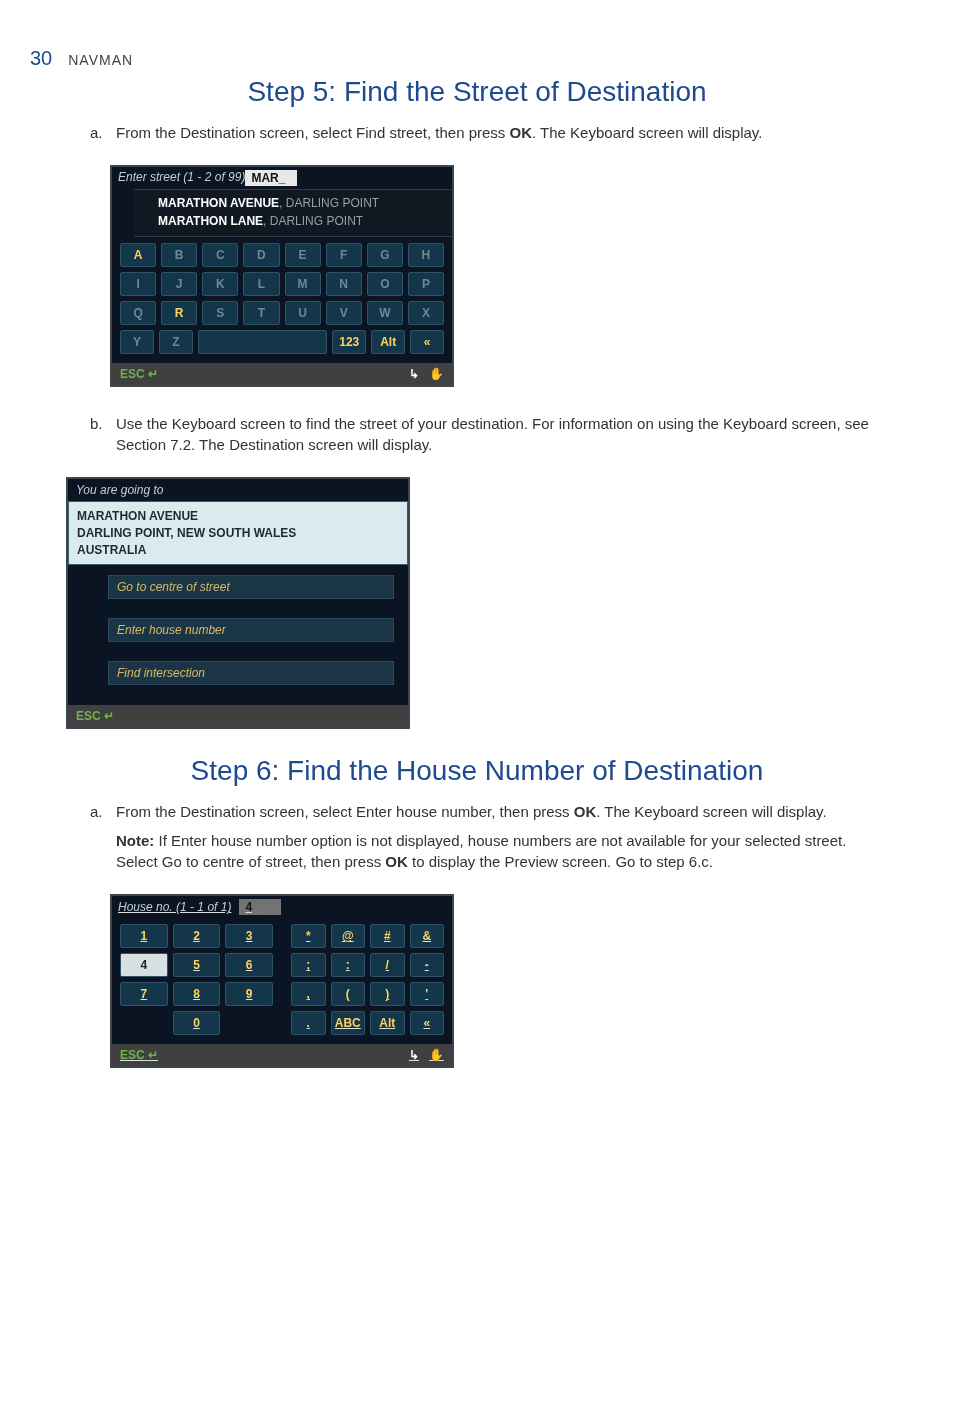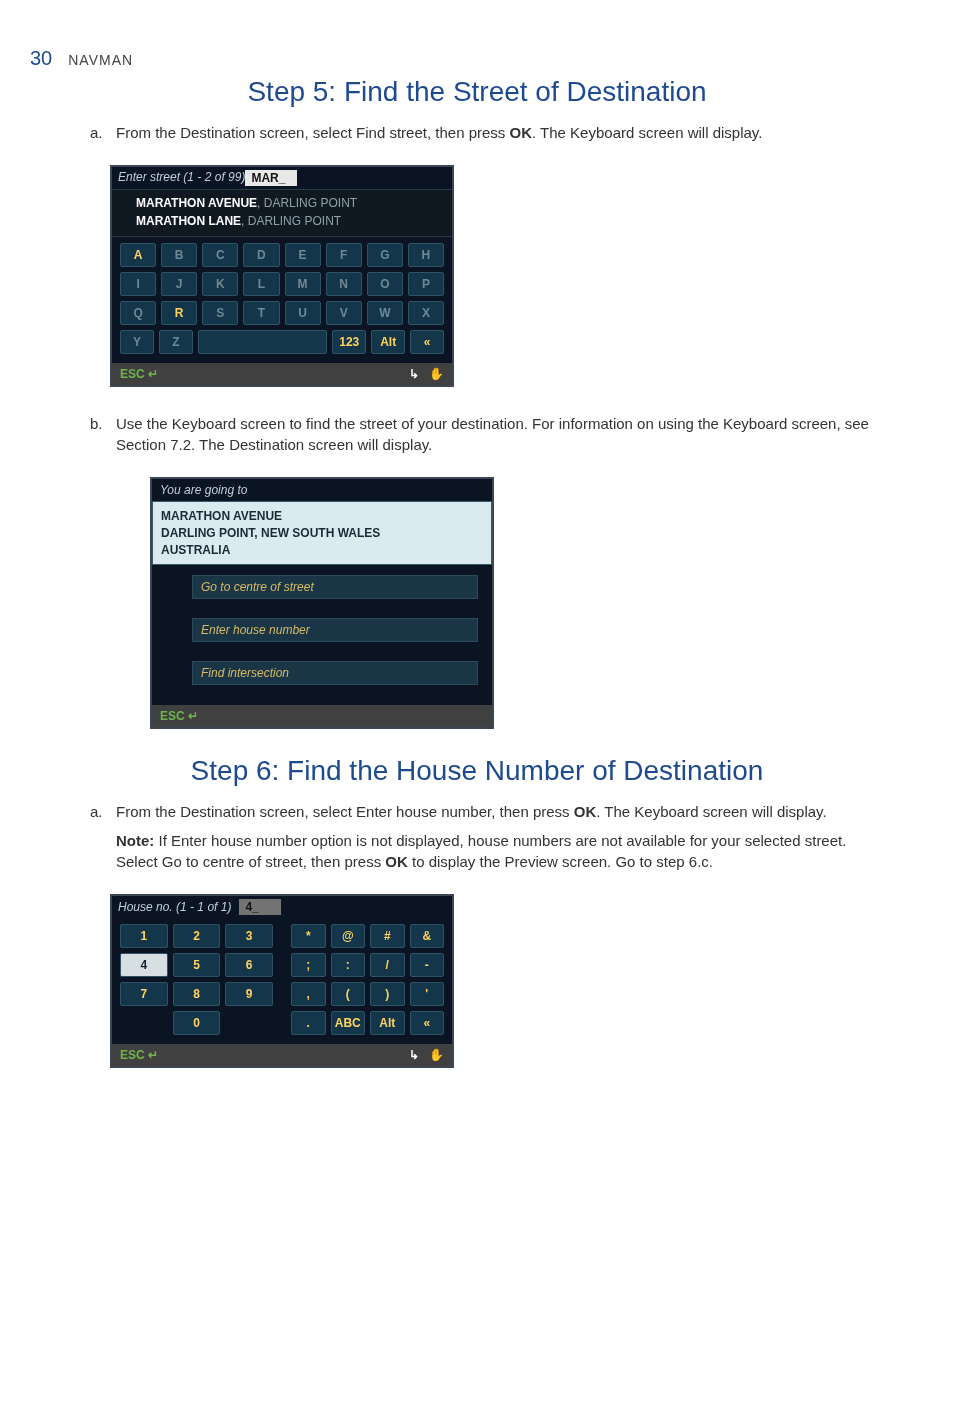--- a/index.html
+++ b/index.html
@@ -81,20 +81,21 @@
     padding: 1px 6px;
     min-width: 40px;
   }
   .device .result-list {
     background: #101922;
     padding: 4px 8px 6px 24px;
     border-top: 1px solid #2a3a46;
     border-bottom: 1px solid #2a3a46;
     color: #8ea2a8;
     line-height: 1.5;
+    margin-left: 22px;
   }
   .device .result-list .strong {
     color: #fff;
     font-weight: 700;
   }
   .keyboard {
     padding: 6px 8px 4px 8px;
   }
   .kb-row {
     display: flex;
@@ -124,21 +125,21 @@
     font-weight: 700;
   }
   .footbar .right {
     display: flex;
     gap: 10px;
     align-items: center;
     color: #fff;
   }
   
   .dest {
-    margin-left: 120px;
+    margin-left: 36px;
     margin-bottom: 26px;
     width: 340px;
     background: #0a1422;
     border: 2px solid #3a4652;
     font-size: 12px;
     color: #cbe3ef;
   }
   .dest .title {
     padding: 4px 8px;
     color: #bfd0d8;
@@ -167,20 +168,21 @@
   }
   
   .hn {
     margin-left: 80px;
     margin-bottom: 26px;
     width: 340px;
     background: #0a1422;
     border: 2px solid #3a4652;
     font-size: 12px;
     color: #ddd;
+    text-decoration: underline;
   }
   .hn .titlebar { display:flex; align-items:center; padding:3px 6px; color:#bfd0d8; font-style:italic; gap:8px;}
   .hn .titlebar .input-preview { background:#737373; color:#111; font-weight:700; font-style:normal; padding:1px 6px; min-width:30px;}
   .hn .result-list { background:#101922; padding:4px 8px 14px 8px; border-top:1px solid #2a3a46; border-bottom:1px solid #2a3a46; color:#8ea2a8; line-height:1.5;}
   .hn .result-list .strong{ color:#fff; font-weight:700;}
   .hn .pads { display:flex; gap:18px; padding:6px 8px 4px 8px;}
   .hn .pad { flex:1; }
   .hn .pad-row { display:flex; gap:5px; margin-bottom:5px;}
   .keyn {
     flex:1;

